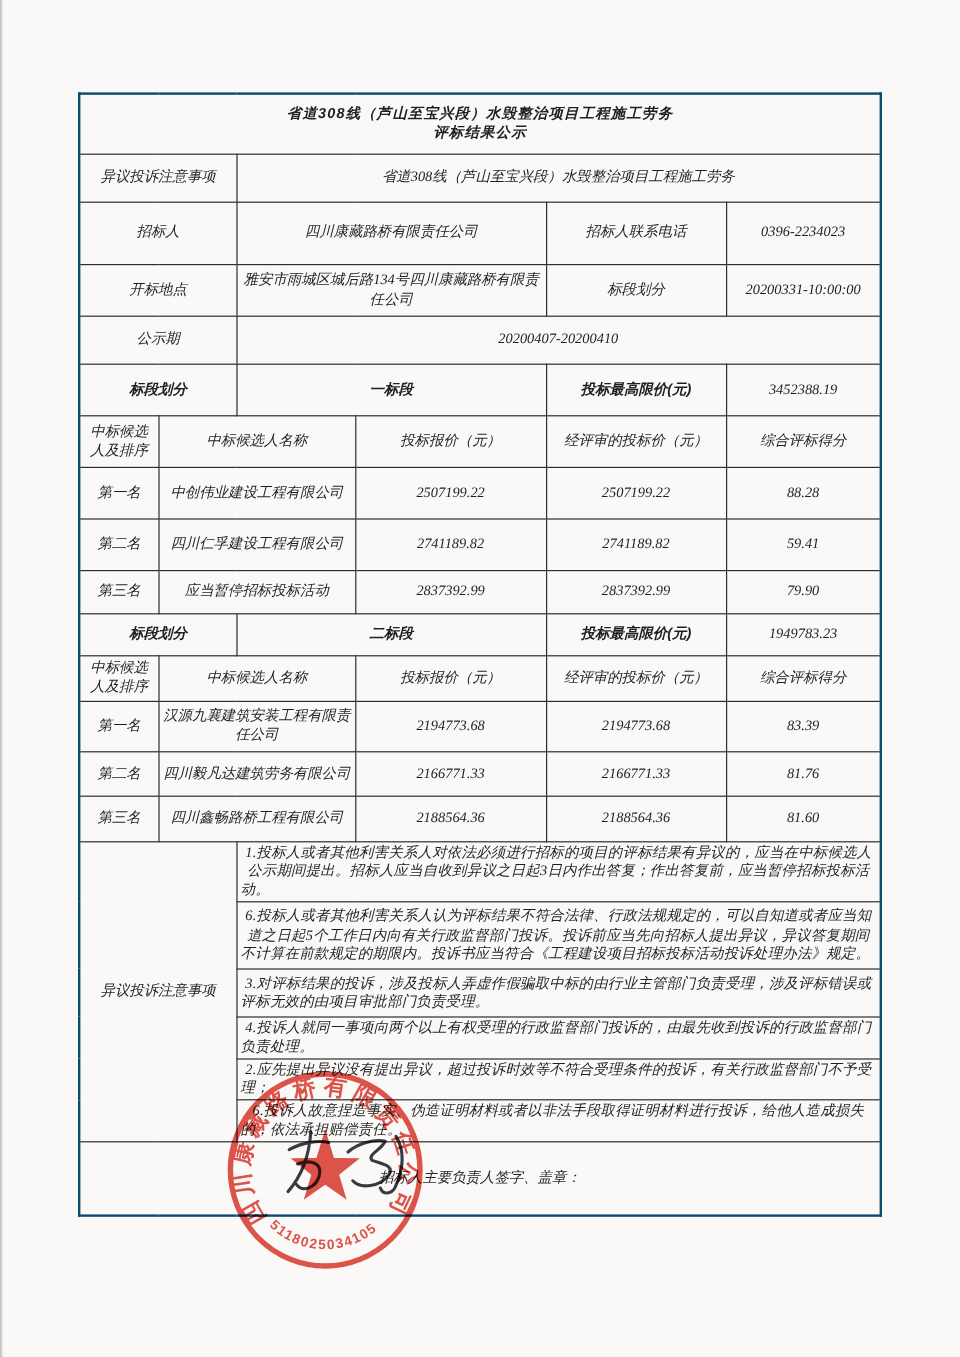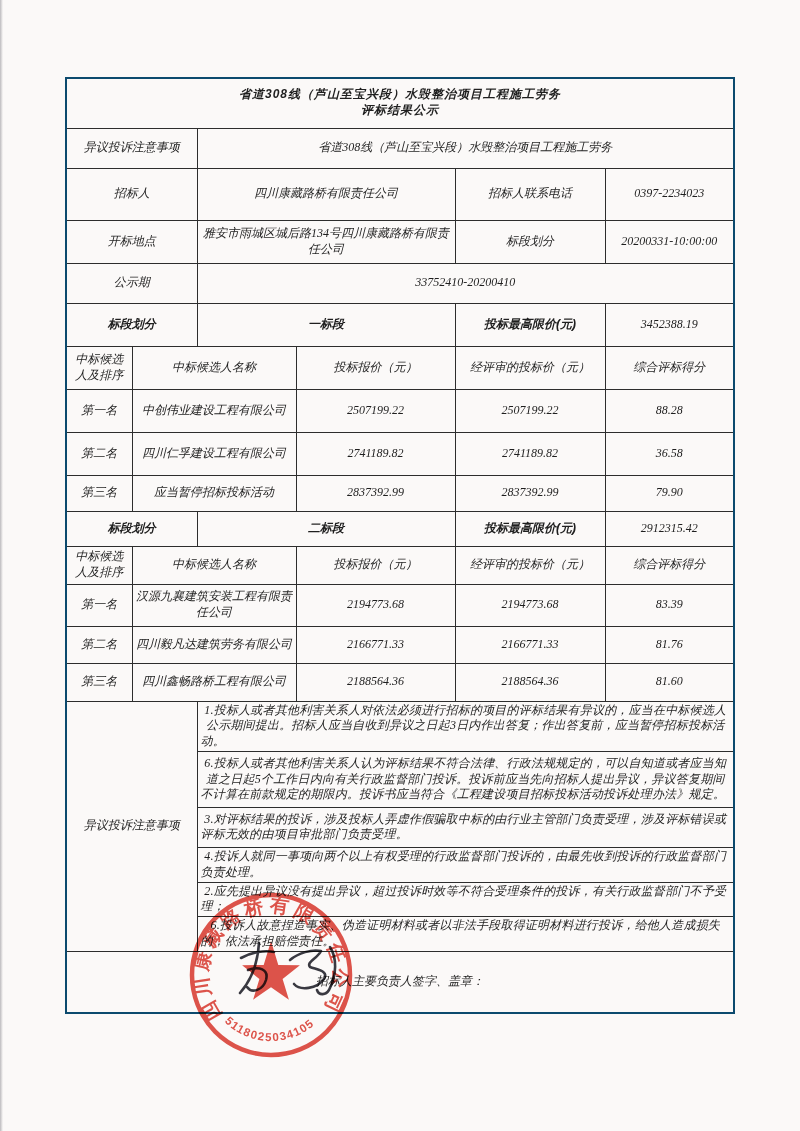--- a/index.html
+++ b/index.html
@@ -86,33 +86,33 @@
 
     <tr style="height:40px">
       <td colspan="2">异议投诉注意事项</td>
       <td colspan="4">省道308线（芦山至宝兴段）水毁整治项目工程施工劳务</td>
     </tr>
 
     <tr style="height:52px">
       <td colspan="2">招标人</td>
       <td colspan="2">四川康藏路桥有限责任公司</td>
       <td>招标人联系电话</td>
-      <td>0397-2234023</td>
+      <td>0396-2234023</td>
     </tr>
 
     <tr style="height:43px">
       <td colspan="2">开标地点</td>
       <td colspan="2">雅安市雨城区城后路134号四川康藏路桥有限责任公司</td>
       <td>标段划分</td>
       <td>20200331-10:00:00</td>
     </tr>
 
     <tr style="height:40px">
       <td colspan="2">公示期</td>
-      <td colspan="4">33752410-20200410</td>
+      <td colspan="4">20200407-20200410</td>
     </tr>
 
     <tr style="height:43px">
       <td colspan="2" class="hd">标段划分</td>
       <td colspan="2" class="hd">一标段</td>
       <td class="hd">投标最高限价(元)</td>
       <td>3452388.19</td>
     </tr>
 
     <tr style="height:43px">
@@ -128,35 +128,35 @@
       <td colspan="2">中创伟业建设工程有限公司</td>
       <td>2507199.22</td>
       <td>2507199.22</td>
       <td>88.28</td>
     </tr>
     <tr style="height:43px">
       <td>第二名</td>
       <td colspan="2">四川仁孚建设工程有限公司</td>
       <td>2741189.82</td>
       <td>2741189.82</td>
-      <td>36.58</td>
+      <td>59.41</td>
     </tr>
     <tr style="height:36px">
       <td>第三名</td>
       <td colspan="2">应当暂停招标投标活动</td>
       <td>2837392.99</td>
       <td>2837392.99</td>
       <td>79.90</td>
     </tr>
 
     <tr style="height:35px">
       <td colspan="2" class="hd">标段划分</td>
       <td colspan="2" class="hd">二标段</td>
       <td class="hd">投标最高限价(元)</td>
-      <td>2912315.42</td>
+      <td>1949783.23</td>
     </tr>
 
     <tr style="height:38px">
       <td>中标候选人及排序</td>
       <td colspan="2">中标候选人名称</td>
       <td>投标报价（元）</td>
       <td>经评审的投标价（元）</td>
       <td>综合评标得分</td>
     </tr>
 

